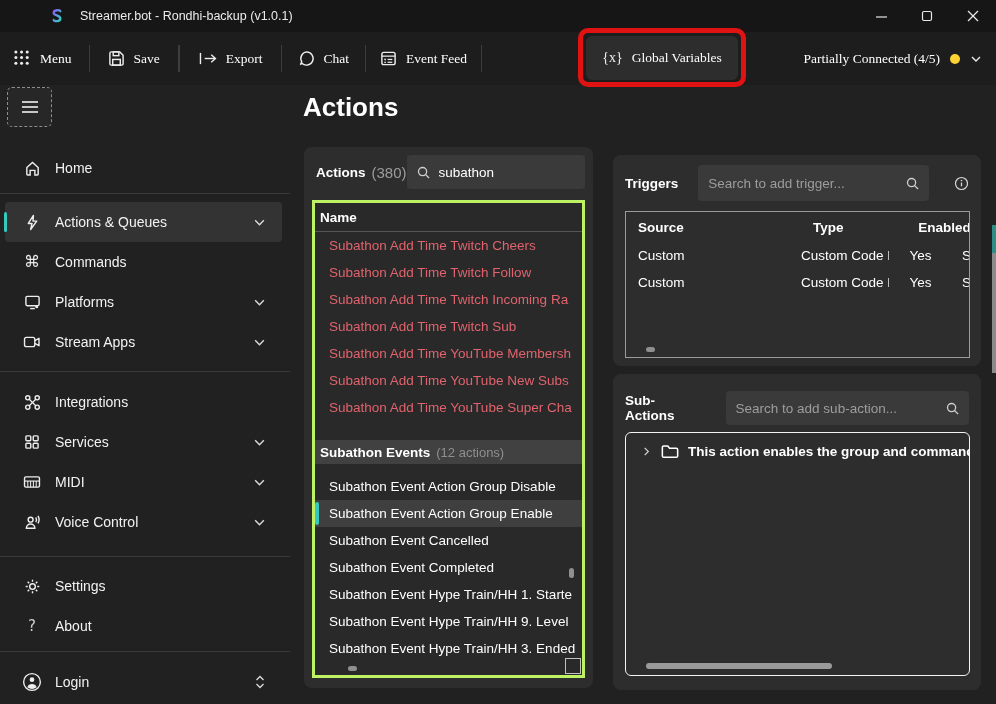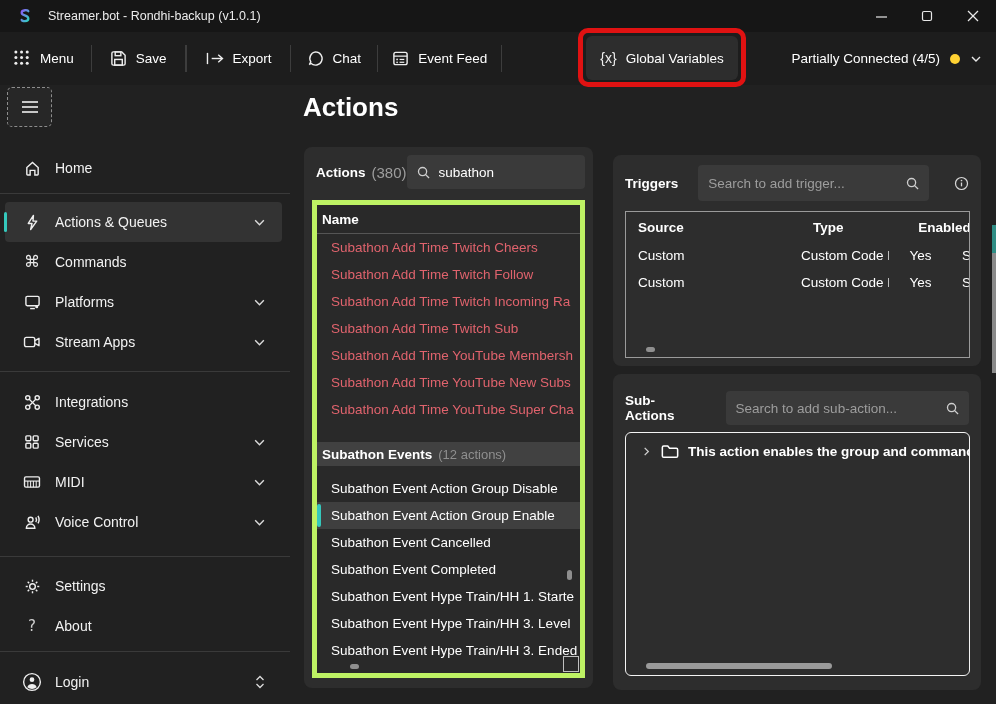--- a/index.html
+++ b/index.html
@@ -4,28 +4,28 @@
 <style>
   :root{
     --accent:#35c8bc; --red-text:#e0636d; --annot:#e01212; --dot:#ffd233;
   }
   *{margin:0;padding:0;box-sizing:border-box;}
   html,body{background:#000;}
   .app{position:relative;width:996px;height:704px;background:#212121;overflow:hidden;
        font-family:"Liberation Sans","DejaVu Sans",sans-serif;color:#fff;}
 
   
-  .titlebar{position:absolute;top:0;left:0;right:0;height:32px;background:#161616;display:flex;align-items:center;}
+  .titlebar{position:absolute;top:0;left:0;right:0;height:32px;background:#161616;display:flex;align-items:center;padding-left:32px;}
   .tb-logo{margin-left:17px;width:16px;height:16px;display:flex;align-items:center;}
   .tb-title{margin-left:15px;font-size:12.5px;color:#ececec;}
   .win-controls{position:absolute;right:0;top:0;height:32px;display:flex;}
   .win-btn{width:46px;height:32px;display:flex;align-items:center;justify-content:center;color:#e8e8e8;}
 
   
-  .toolbar{position:absolute;top:32px;left:0;right:0;height:53px;background:#1d1d1d;display:flex;align-items:center;}
+  .toolbar{position:absolute;top:32px;left:0;right:0;height:53px;background:#1d1d1d;display:flex;align-items:center;font-family:Liberation Serif, serif;}
   .tb-btn{display:flex;align-items:center;gap:9px;height:100%;font-size:13.5px;color:#fff;cursor:default;}
   .tb-btn .ic{display:flex;align-items:center;color:#eee;}
   .tb-sep{width:1px;height:27px;background:#3d3d3d;}
   .gv-btn{position:absolute;left:586px;top:4px;width:152px;height:44px;background:#2d2d2d;border-radius:6px;
           display:flex;align-items:center;justify-content:center;gap:9px;font-size:13.5px;}
   .gv-brace{font-size:14px;letter-spacing:0;color:#eee;}
   .status{position:absolute;right:14px;top:0;height:53px;display:flex;align-items:center;gap:10px;font-size:13.5px;}
   .status-dot{width:10px;height:10px;border-radius:50%;background:var(--dot);}
 
   
@@ -60,21 +60,21 @@
   .search input{background:transparent;border:none;outline:none;color:#fff;font-size:13.5px;width:100%;
                 font-family:inherit;}
   .search input::placeholder{color:#9d9d9d;}
   .search .mag{color:#cfcfcf;display:flex;flex-shrink:0;}
 
   
   .ac-head{display:flex;align-items:center;padding:8px 8px 0 12px;}
   .ac-label{font-size:13.5px;font-weight:bold;}
   .ac-count{font-size:15px;color:#9d9d9d;margin-left:6px;}
   .ac-search{margin-left:auto;width:196px;height:34px;}
-  .list{position:absolute;left:8px;right:8px;top:53px;bottom:10px;background:#292929;border:5px solid #bef264;overflow:hidden;}
+  .list{position:absolute;left:8px;right:8px;top:53px;bottom:10px;background:#292929;border:3px solid #bef264;overflow:hidden;}
   .list-head{height:29px;display:flex;align-items:center;padding-left:5px;font-size:13.5px;font-weight:bold;
              border-bottom:1px solid #555;}
   .lrow{height:27px;display:flex;align-items:center;padding-left:14px;font-size:13.5px;white-space:nowrap;overflow:hidden;position:relative;}
   .lrow.red{color:var(--red-text);}
   .group-head{height:24px;background:#414141;display:flex;align-items:center;padding-left:5px;margin-top:19px;margin-bottom:9px;font-size:13.5px;}
   .group-head b{font-weight:bold;}
   .group-head span{color:#8f8f8f;margin-left:6px;font-weight:normal;font-size:13px;}
   .lrow.selected{background:#3f3f3f;}
   .lrow.selected::before{content:"";position:absolute;left:0;top:2px;bottom:2px;width:3.5px;border-radius:2px;background:var(--accent);}
   .v-dot{position:absolute;right:8px;top:365px;width:5px;height:10px;border-radius:3px;background:#8f8f8f;}
@@ -444,21 +444,21 @@
       <div class="group-head">
         <b>Subathon Events</b>
         <span>(12 actions)</span>
       </div>
       <div id="white-rows">
           <div class="lrow">Subathon Event Action Group Disable</div>
           <div class="lrow selected">Subathon Event Action Group Enable</div>
           <div class="lrow">Subathon Event Cancelled</div>
           <div class="lrow">Subathon Event Completed</div>
           <div class="lrow">Subathon Event Hype Train/HH 1. Starte</div>
-          <div class="lrow">Subathon Event Hype Train/HH 3. Level</div>
+          <div class="lrow">Subathon Event Hype Train/HH 9. Level</div>
           <div class="lrow">Subathon Event Hype Train/HH 3. Ended</div>
         </div>
       <div class="v-dot"></div>
       <div class="h-dot"></div>
       <div class="grip"></div>
     </div>
   </section>
 
   <section class="card" id="card-triggers">
     <div class="tg-head">

